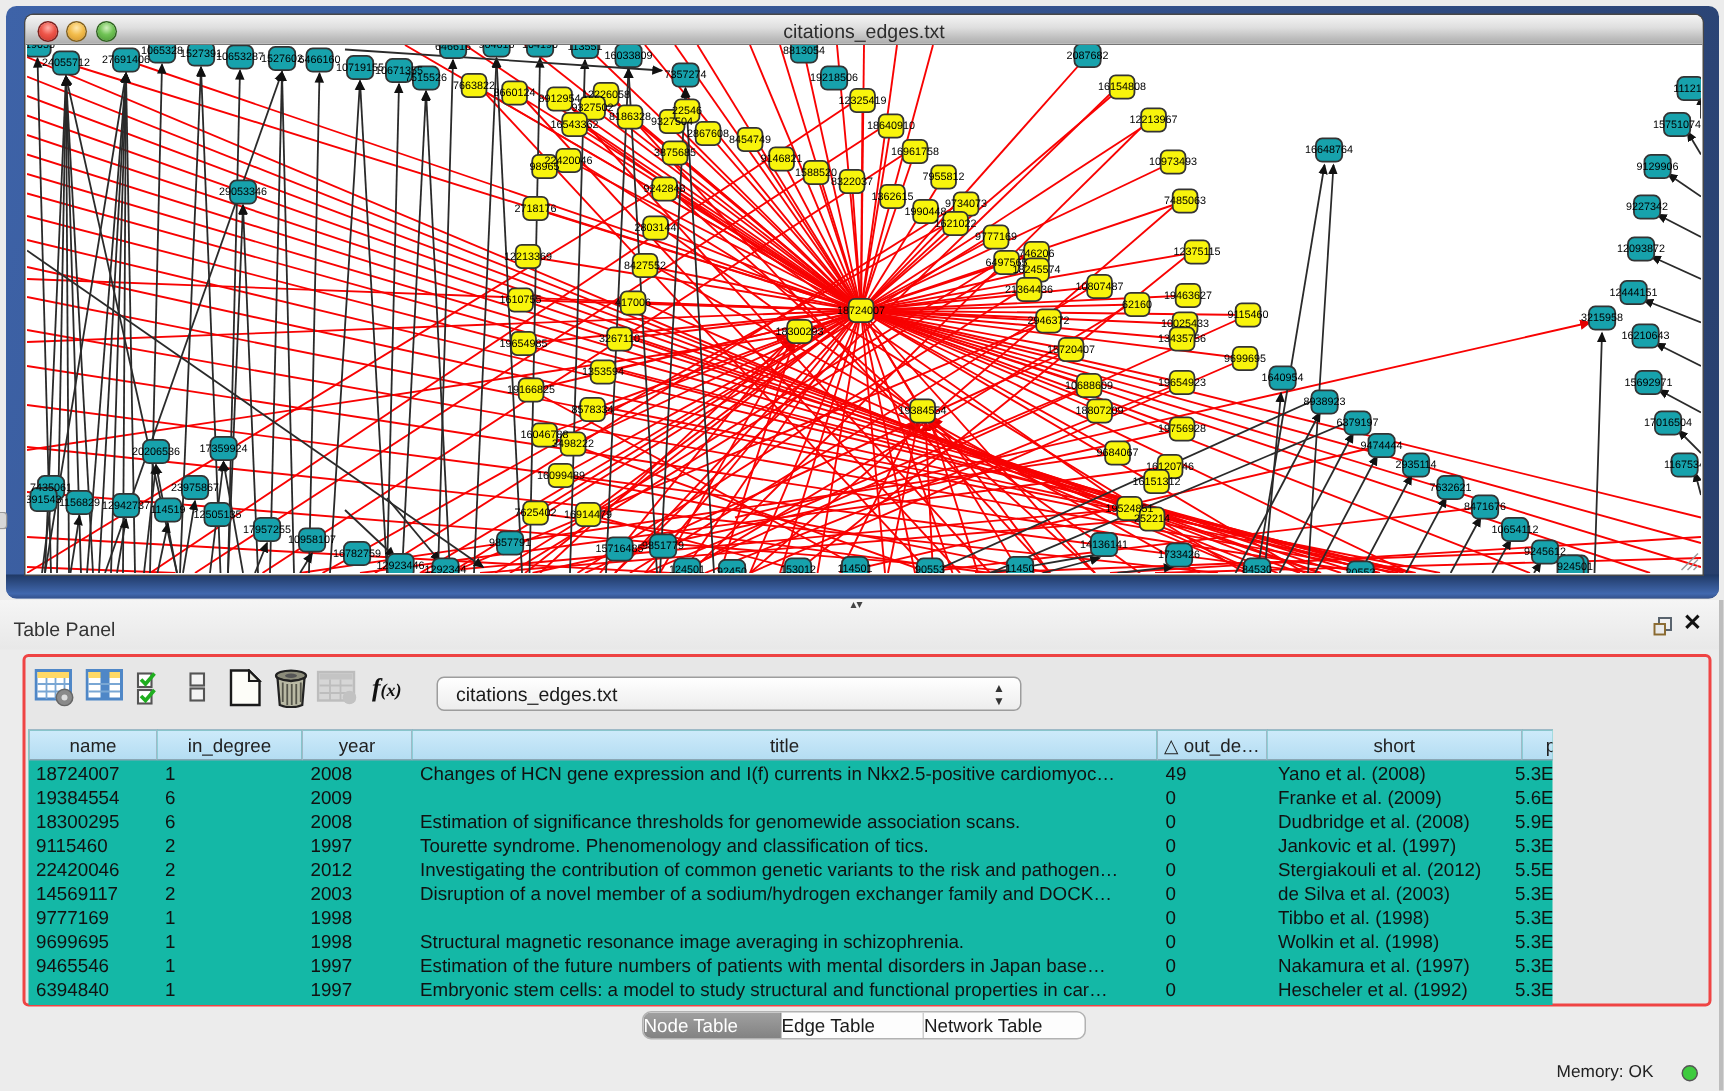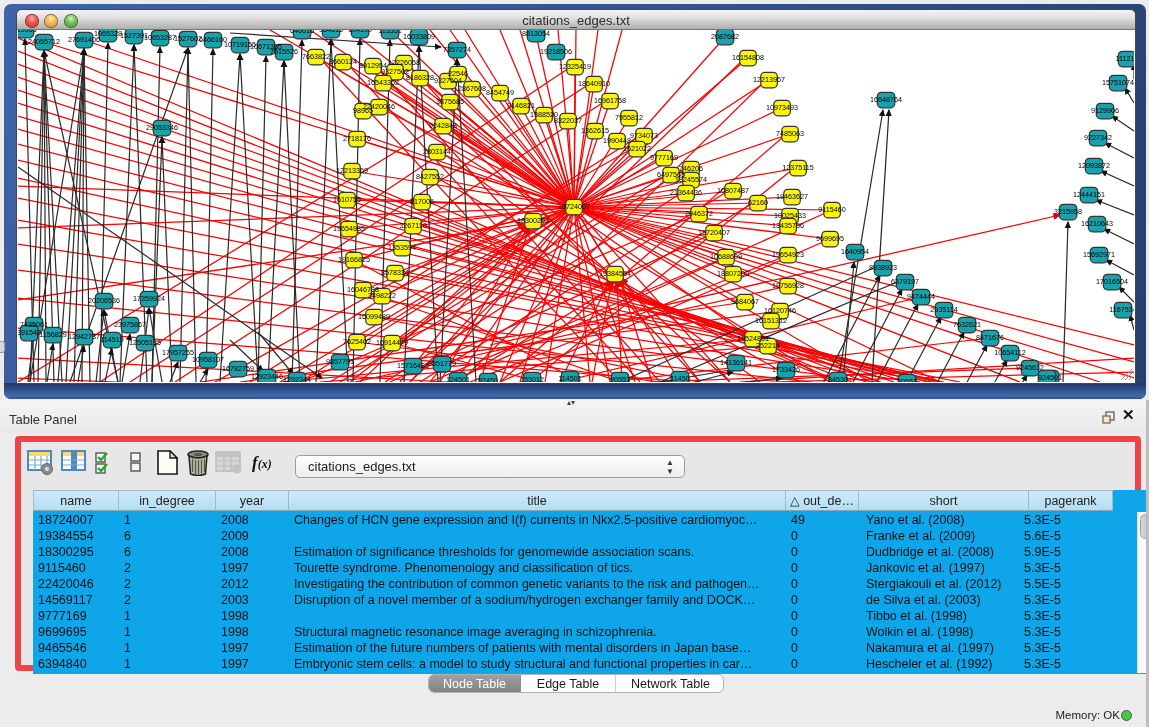--- a/index.html
+++ b/index.html
@@ -21,45 +21,45 @@
 #tlr{left:26px;background:radial-gradient(circle at 50% 30%,#ffb0a8 0%,#ee564a 45%,#c9332a 100%);box-shadow:0 0 0 1px #7c1f1c}
 #tly{left:45px;background:radial-gradient(circle at 50% 30%,#ffe9b0 0%,#f3bd4c 45%,#cf922a 100%);box-shadow:0 0 0 1px #81601d}
 #tlg{left:65px;background:radial-gradient(circle at 50% 30%,#d2f0c0 0%,#70c355 45%,#4a9434 100%);box-shadow:0 0 0 1px #2f6420}
 
 #panel{position:absolute;left:0;top:400px;width:1149px;height:327px;background:#ececec}
 #ptstrip{position:absolute;left:0;top:0;width:1149px;height:33px;background:linear-gradient(to bottom,#f5f5f5,#e8e8e8)}
 #divglyph{position:absolute;left:567px;top:-1px;width:14px;height:8px;color:#444;font-size:8px;line-height:8px}
 #ptitle{position:absolute;left:9px;top:12px;font-size:13px;color:#333}
 #pfloat{position:absolute;left:1102px;top:11px;width:13px;height:13px}
 #pclose{position:absolute;left:1122px;top:6px;font-size:15px;color:#111;font-weight:bold}
-#pbox{position:absolute;left:15px;top:36px;width:1126px;height:235px;border:6px solid #ef4444;
+#pbox{position:absolute;left:15px;top:36px;width:1126px;height:235px;border:2px solid #ef4444;
  border-radius:4px;background:#e7e7e7}
-#tablearea{position:absolute;left:12px;top:48px;width:1121px;height:184px;background:#0ea5e9;overflow:hidden}
+#tablearea{position:absolute;left:2px;top:48px;width:1016px;height:184px;background:#14b8a6;overflow:hidden}
 .hcell{position:absolute;top:0;height:21px;background:linear-gradient(to bottom,#cdeafa,#b4ddf2);
  border-right:1px solid #9fb9c6;border-top:1px solid #9fb9c6;border-bottom:1px solid #8aa6b4;
  font-size:12.5px;color:#222;text-align:center;line-height:20px}
 .row{position:absolute;left:0;width:1100px;height:16px;font-size:12.5px;color:#111}
 .row span{position:absolute;top:0;white-space:nowrap}
 #sbtrack{position:absolute;left:1104px;top:22px;width:16px;height:161px;background:#fafafa;border-left:1px solid #e0e0e0}
 #sbthumb{position:absolute;left:2px;top:2px;width:11px;height:25px;border-radius:6px;
  background:linear-gradient(to right,#d9d9d9,#b9b9b9);border:1px solid #9b9b9b}
 
 #toolbar{position:absolute;left:2px;top:6px;width:1120px;height:36px}
 .ic{position:absolute;top:2px}
 #combo{position:absolute;left:272px;top:7px;width:390px;height:23px;border:1px solid #9d9d9d;border-radius:5px;
  background:linear-gradient(to bottom,#ffffff,#ededed);font-size:13px;color:#1a1a1a;line-height:21px;padding-left:12px}
 
 #tabs{position:absolute;left:428px;top:274px;width:296px;height:19px;border:1px solid #b2b2b2;border-radius:6px;
  background:#fdfdfd;font-size:12.5px;overflow:hidden}
-.tab{position:absolute;top:0;height:19px;text-align:center;line-height:18px;color:#1a1a1a}
+.tab{position:absolute;top:0;height:19px;text-align:left;line-height:18px;color:#1a1a1a}
 #tab1{left:0;width:92px;background:linear-gradient(to bottom,#a0a0a0,#7f7f7f);color:#fff;border-right:1px solid #8e8e8e}
 #tab2{left:92px;width:95px;border-right:1px solid #cfcfcf}
 #tab3{left:187px;width:109px}
 
-#mem{position:absolute;left:1020px;top:309px;width:100px;text-align:right;font-size:11.5px;color:#222}
+#mem{position:absolute;left:1020px;top:309px;width:100px;text-align:center;font-size:11.5px;color:#222}
 #memdot{position:absolute;left:1121px;top:310px;width:11px;height:11px;border-radius:50%;background:#3ecb3e;border:1px solid #555}
 #redge{position:absolute;left:1146px;top:0px;width:3px;height:327px;background:#bdbdbd}
 </style></head>
 <body>
 <div id="stage">
 <div id="desk">
       <div id="deskband"></div>
     </div>
 <div style="position:absolute;left:0px;top:341px;width:5px;height:12px;background:#d7d7d7;border:1px solid #9a9a9a;border-left:none;border-radius:0 3px 3px 0"></div>
 <div id="win">

